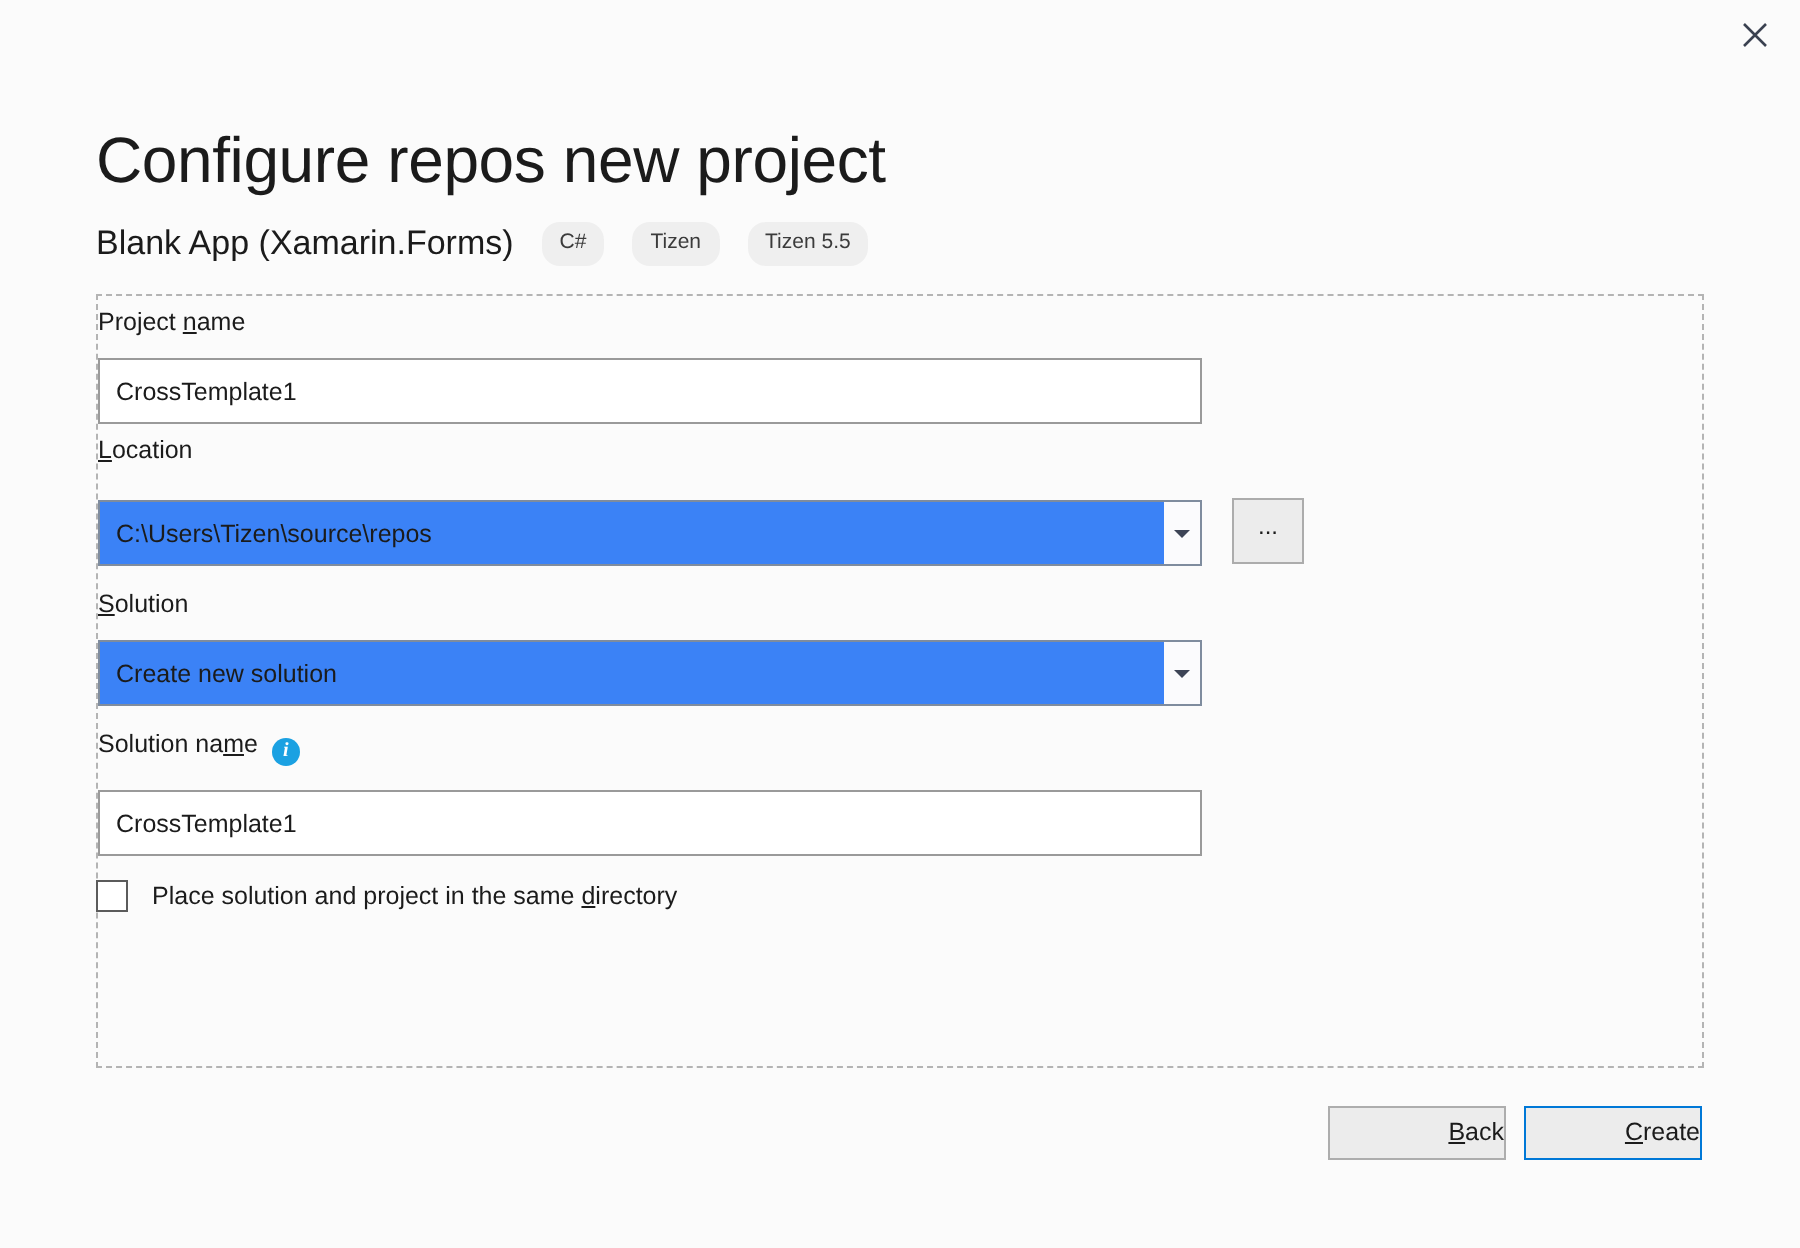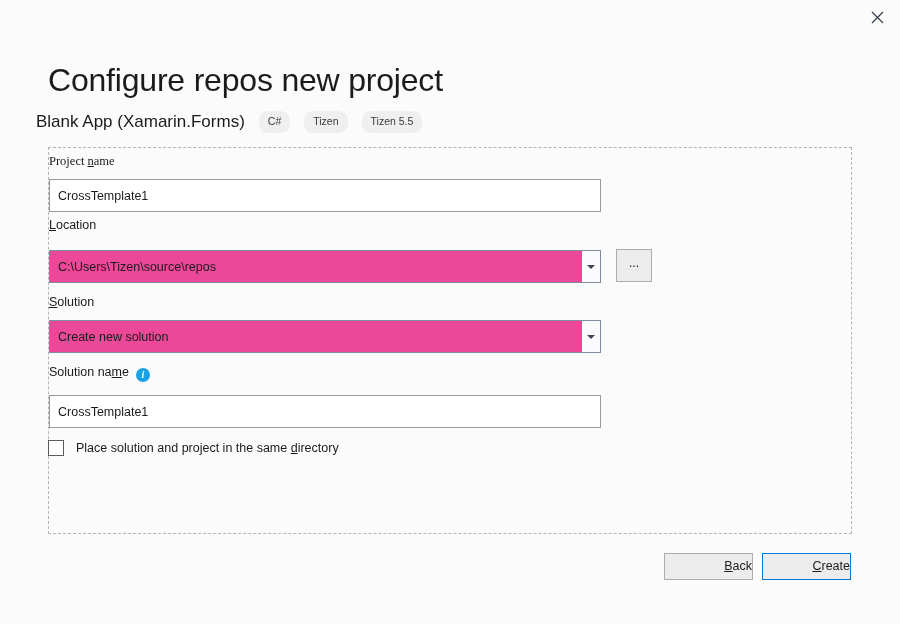--- a/index.html
+++ b/index.html
@@ -41,21 +41,21 @@
     font-size: 32px;
     font-weight: 400;
     letter-spacing: -0.2px;
     color: #1b1b1b;
     line-height: 1.2;
     white-space: nowrap;
   }
 
   #subtitle-row {
     position: absolute;
-    left: 36px;
+    left: 48px;
     top: 110px;
     display: flex;
     align-items: center;
     height: 24px;
   }
   #subtitle-text {
     font-size: 17px;
     font-weight: 400;
     color: #1b1b1b;
     white-space: nowrap;
@@ -99,21 +99,21 @@
     font-family: "Liberation Sans", sans-serif;
     font-size: 12.5px;
     color: #1b1b1b;
     padding: 12px 8px;
     outline: none;
   }
 
   .combo {
     position: absolute;
     box-sizing: border-box;
-    background: #ec4899;
+    background: #3b82f6;
     border: 1px solid #7f8c9e;
     display: flex;
     align-items: center;
     cursor: pointer;
   }
   .combo-value {
     flex: 1 1 auto;
     font-size: 12.5px;
     color: #1b1b1b;
     padding-left: 8px;
@@ -235,21 +235,21 @@
 
 <div id="subtitle-row">
   <span id="subtitle-text">Blank App (Xamarin.Forms)</span>
   <span class="tag-pill">C#</span>
   <span class="tag-pill">Tizen</span>
   <span class="tag-pill">Tizen 5.5</span>
 </div>
 
 <div id="form-panel">
 
-  <label class="field-label" style="left:0px; top:7px;font-family:Liberation Serif, serif;"><span>Project </span><u>n</u><span>ame</span></label>
+  <label class="field-label" style="left:0px; top:7px;"><span>Project </span><u>n</u><span>ame</span></label>
   <input class="text-input" style="left: 0px; top: 31px; width: 552px; height: 33px;" type="text" id="project-name-input" value="CrossTemplate1">
 
   <label class="field-label" style="left:0px; top:71px;"><u>L</u><span>ocation</span></label>
   <div class="combo" style="left:0px; top:102px; width:552px; height:33px;">
     <span class="combo-value">C:\Users\Tizen\source\repos</span>
     <span class="combo-arrow">
         <i></i>
       </span>
   </div>
 

